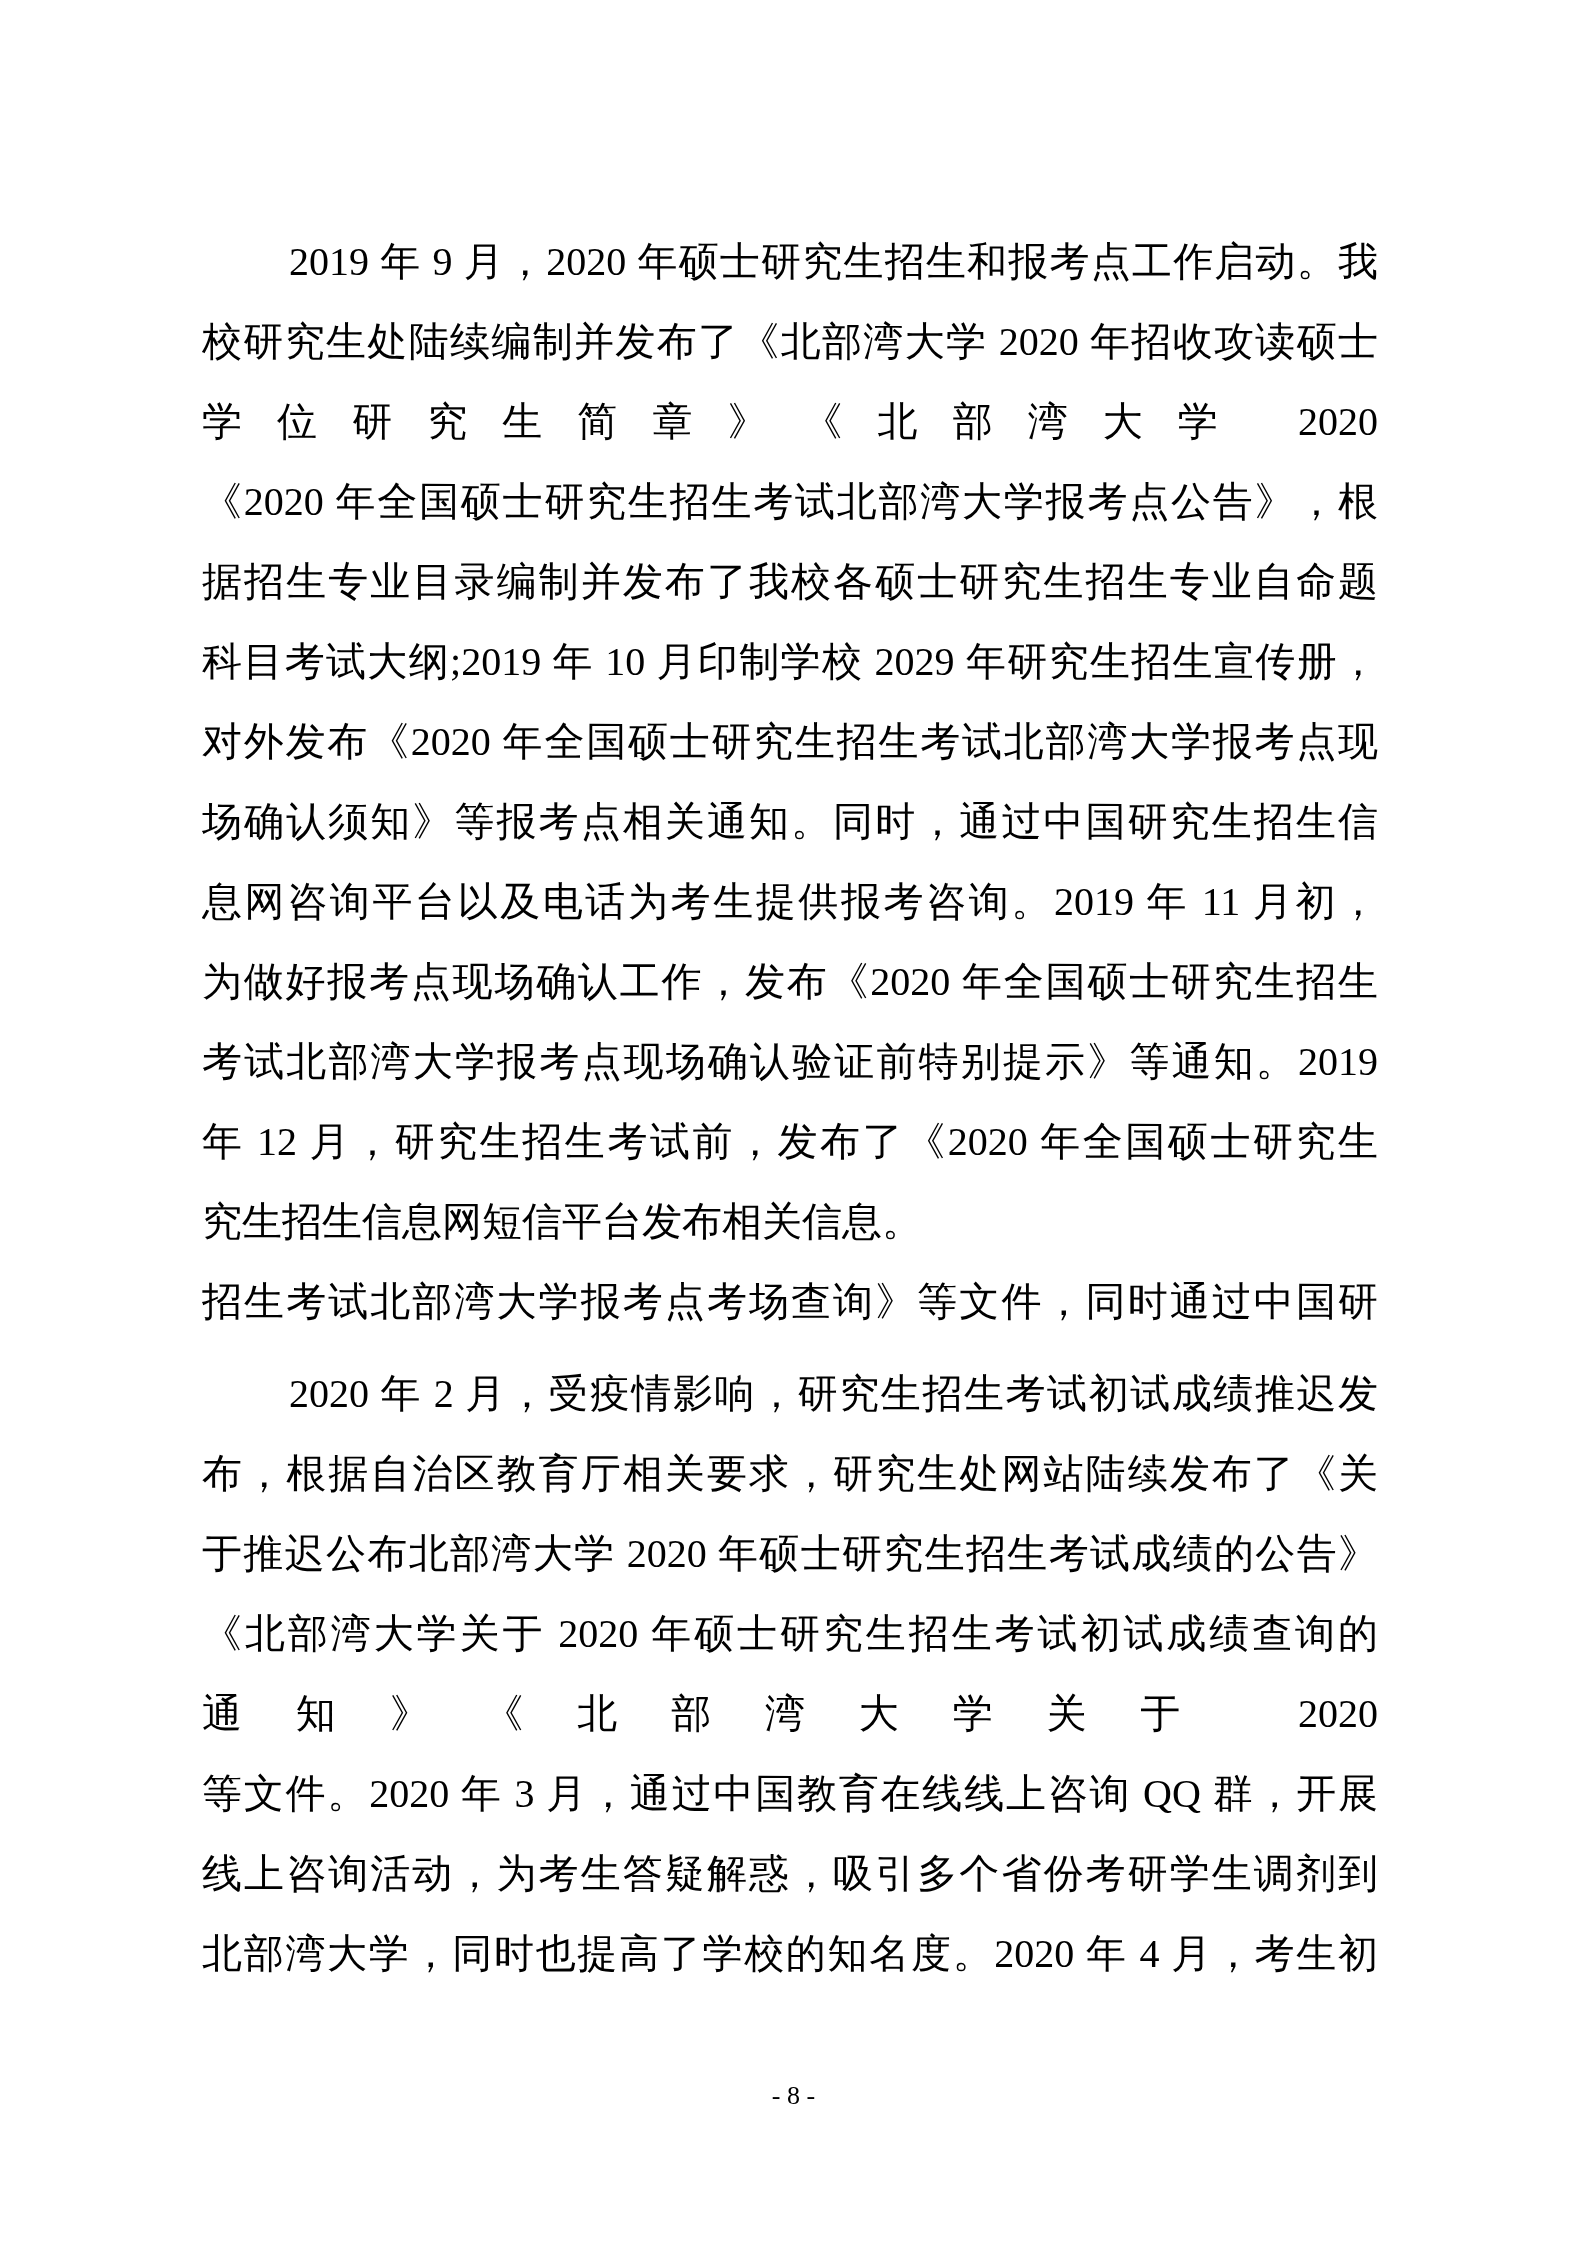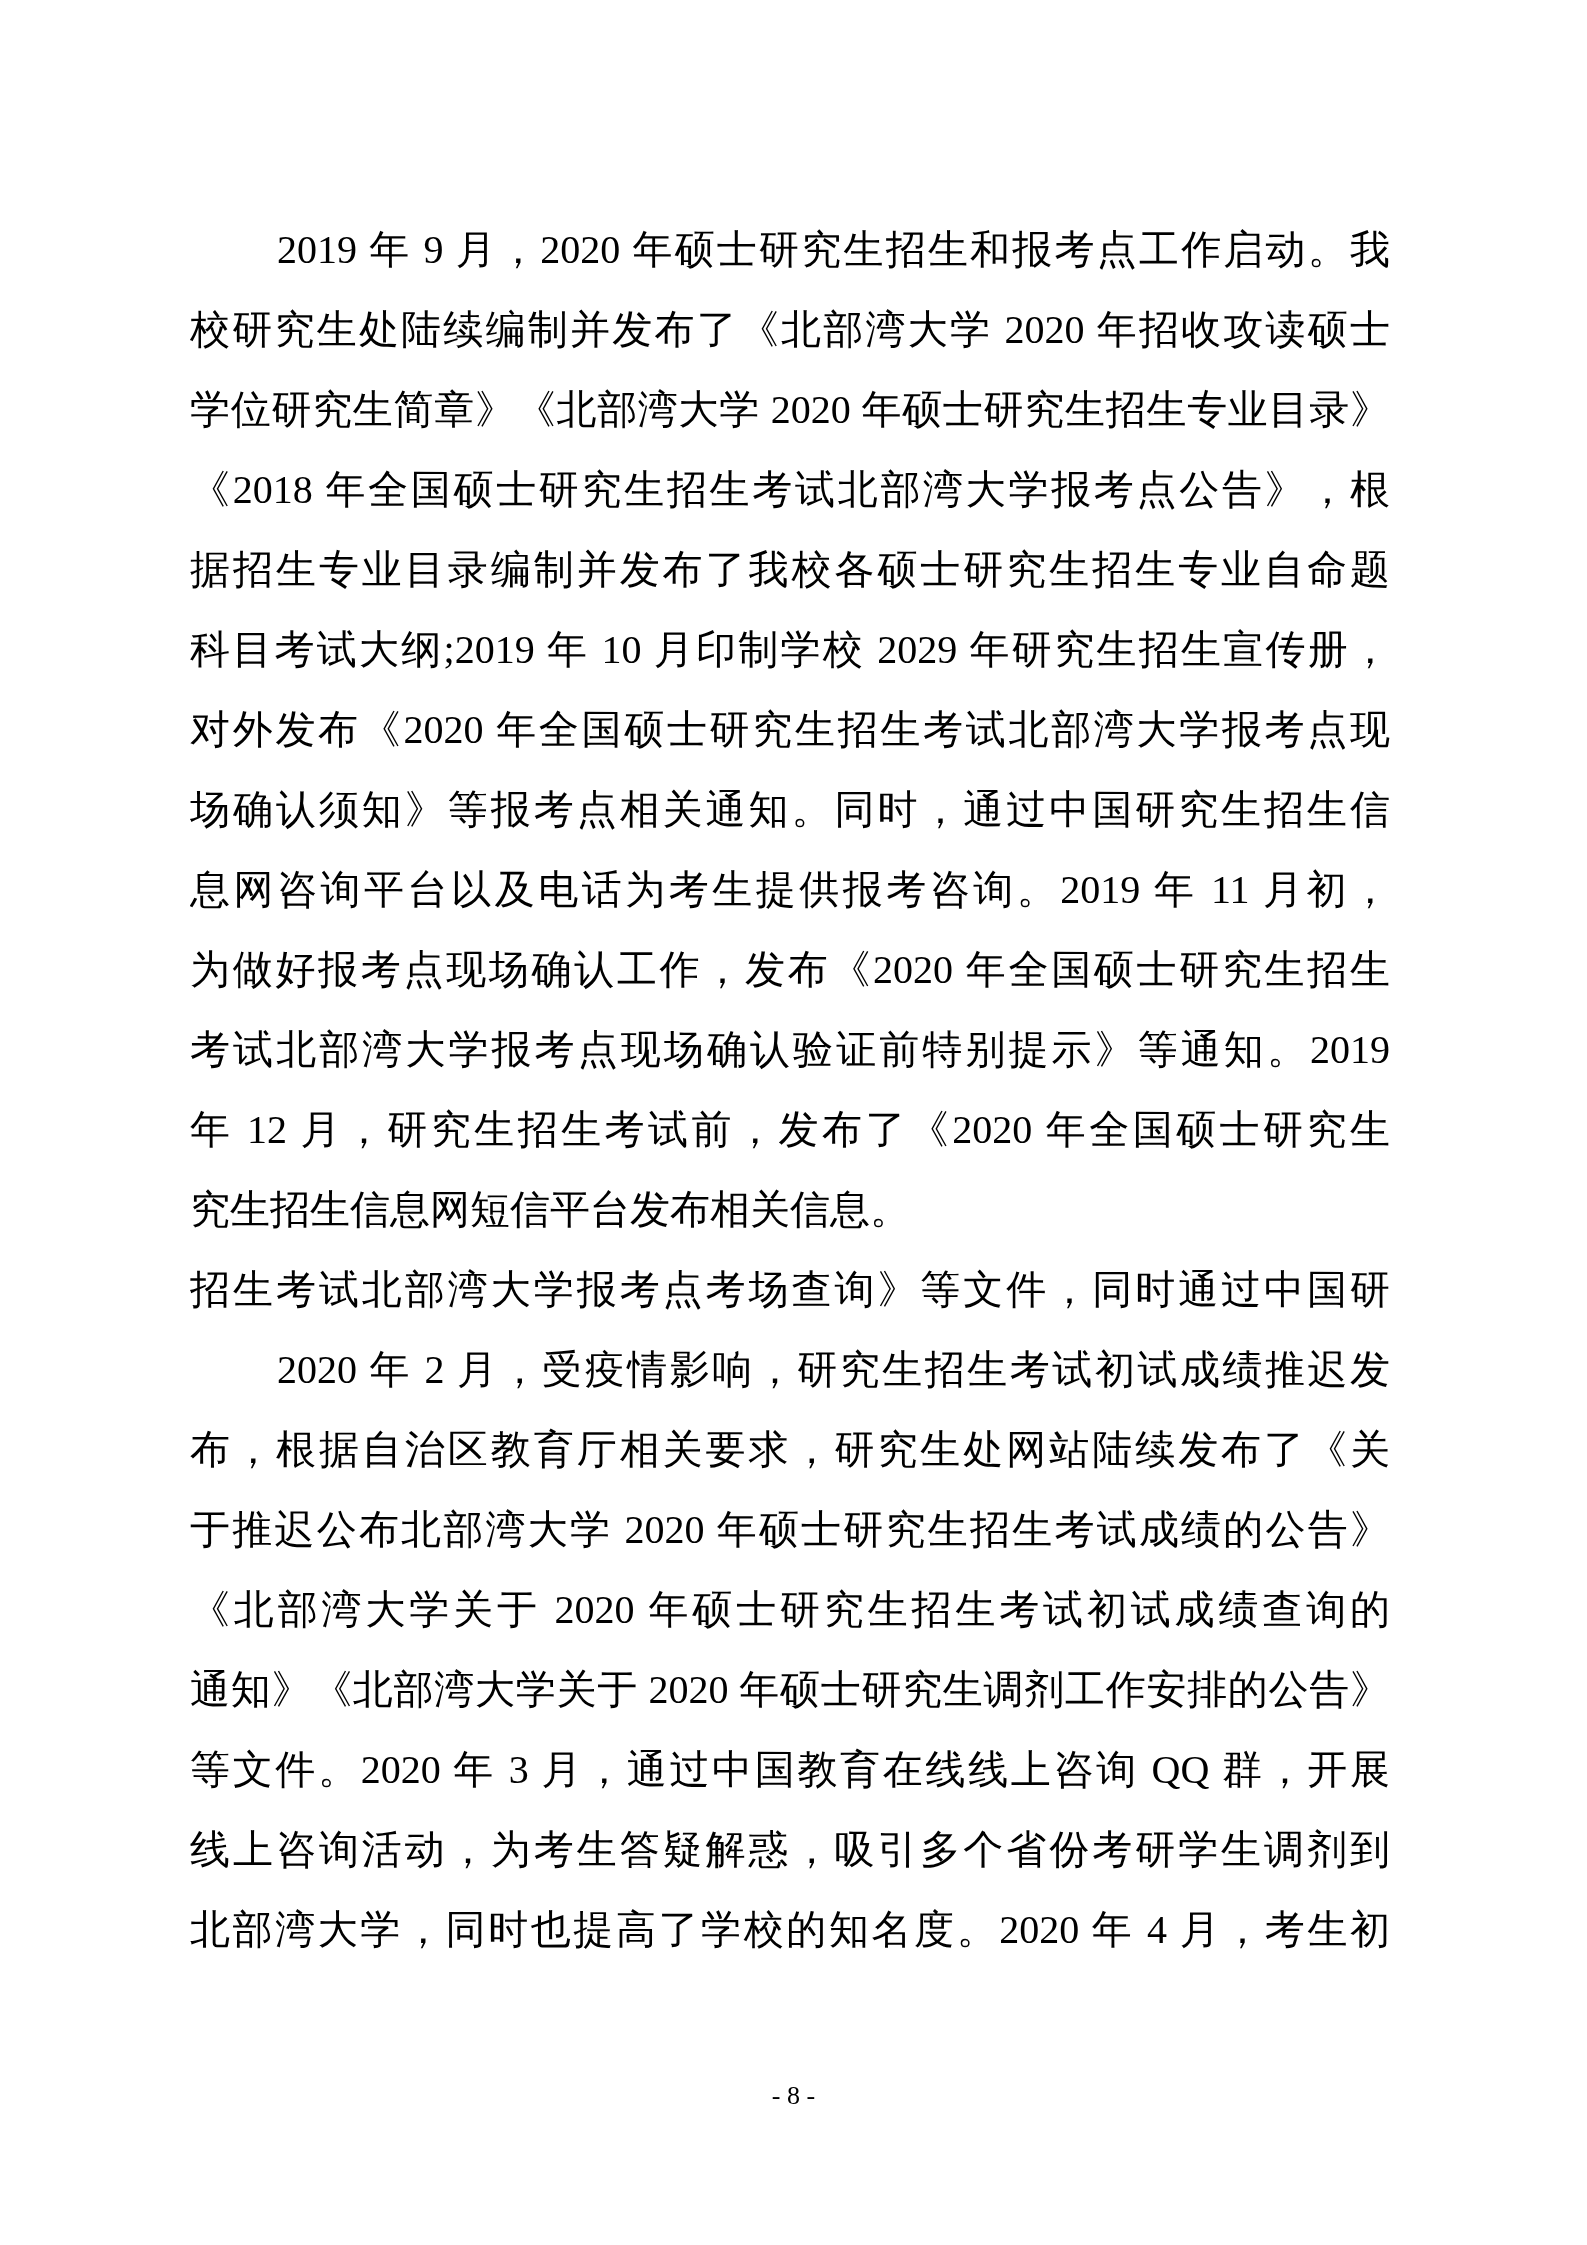--- a/index.html
+++ b/index.html
@@ -16,21 +16,21 @@
     color: #000000;
     overflow: hidden;
   }
   .text-block {
     position: absolute;
     left: 190px;
     top: 210px;
     width: 1200px;
   }
   .paragraph {
-    margin: 0;
+    margin: 12px;
     padding: 0;
   }
   .line {
     height: 80px;
     line-height: 80px;
     font-size: 40px;
     color: #000000;
     text-align: justify;
     text-align-last: justify;
     overflow: hidden;
@@ -57,21 +57,21 @@
 </style>
 </head>
 <body>
 
 <div class="page">
   <div class="text-block" id="text-block">
       <div class="paragraph">
         <div class="line indent">2019 年 9 月，2020 年硕士研究生招生和报考点工作启动。我</div>
         <div class="line">校研究生处陆续编制并发布了《北部湾大学 2020 年招收攻读硕士</div>
         <div class="line">学位研究生简章》《北部湾大学 2020 年硕士研究生招生专业目录》</div>
-        <div class="line">《2018 年全国硕士研究生招生考试北部湾大学报考点公告》，根</div>
+        <div class="line">《2020 年全国硕士研究生招生考试北部湾大学报考点公告》，根</div>
         <div class="line">据招生专业目录编制并发布了我校各硕士研究生招生专业自命题</div>
         <div class="line">科目考试大纲;2019 年 10 月印制学校 2029 年研究生招生宣传册，</div>
         <div class="line">对外发布《2020 年全国硕士研究生招生考试北部湾大学报考点现</div>
         <div class="line">场确认须知》等报考点相关通知。同时，通过中国研究生招生信</div>
         <div class="line">息网咨询平台以及电话为考生提供报考咨询。2019 年 11 月初，</div>
         <div class="line">为做好报考点现场确认工作，发布《2020 年全国硕士研究生招生</div>
         <div class="line">考试北部湾大学报考点现场确认验证前特别提示》等通知。2019</div>
         <div class="line">年 12 月，研究生招生考试前，发布了《2020 年全国硕士研究生</div>
         <div class="line para-end">究生招生信息网短信平台发布相关信息。</div>
         <div class="line">招生考试北部湾大学报考点考场查询》等文件，同时通过中国研</div>

